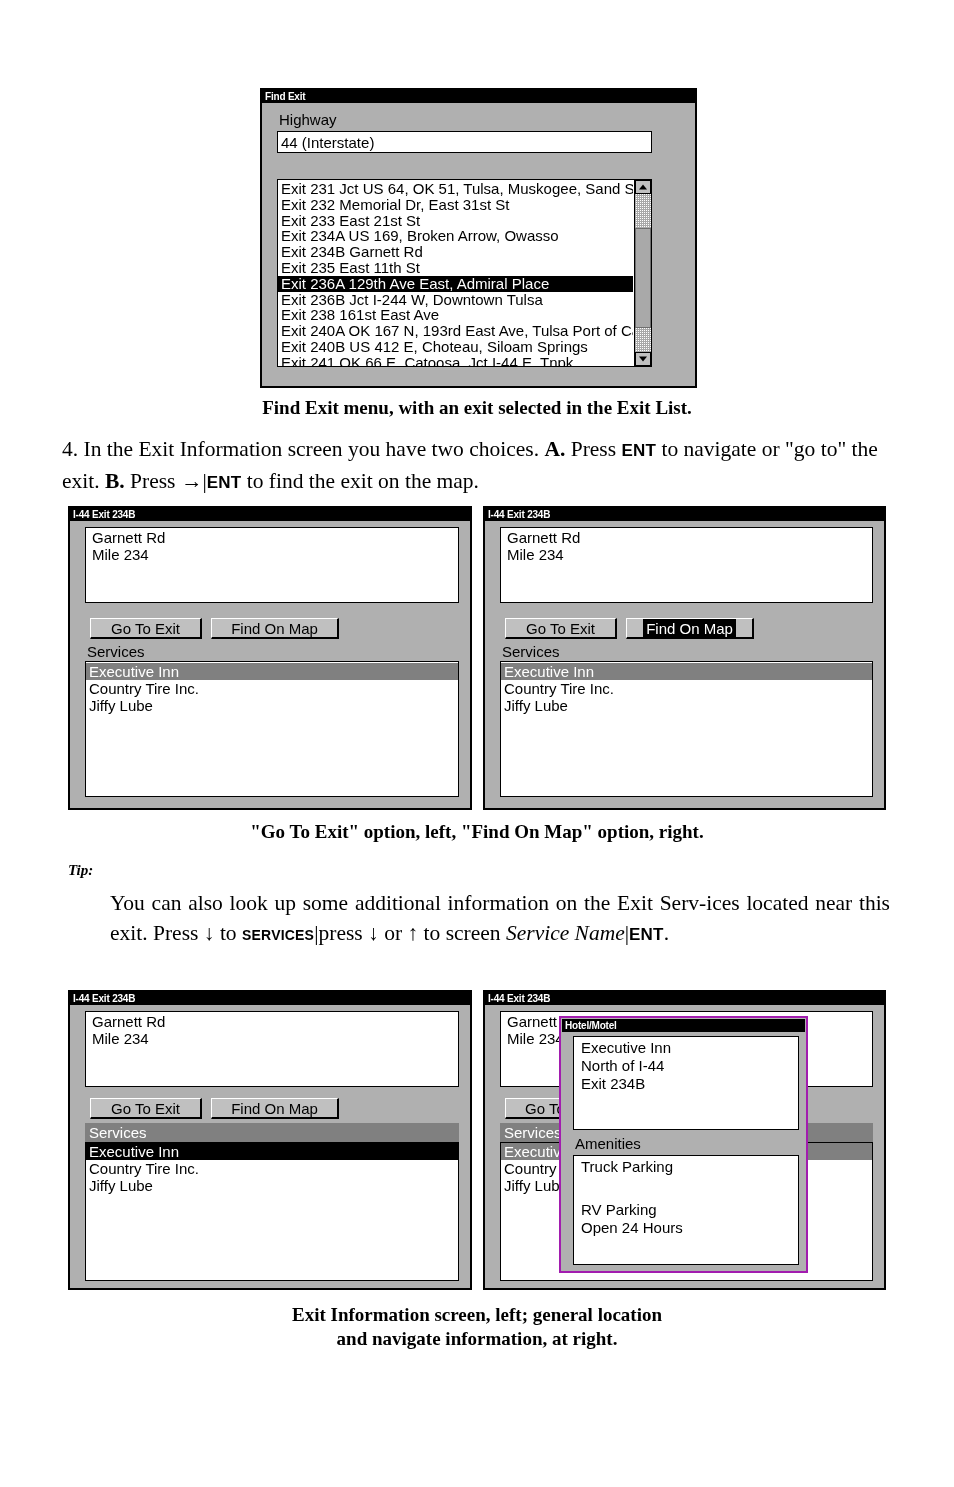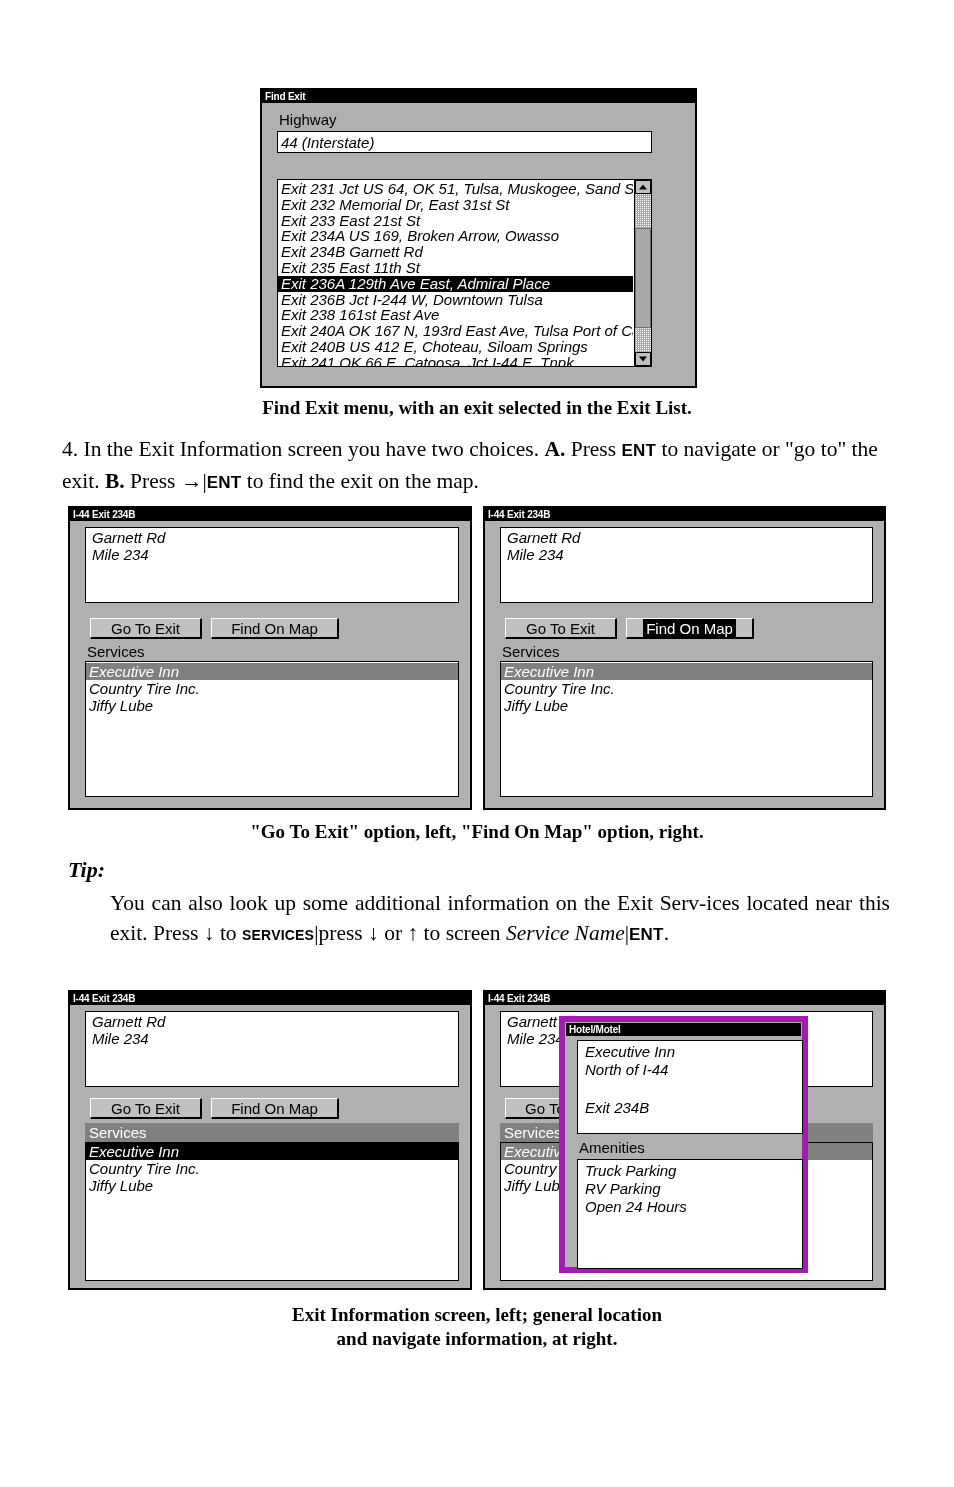--- a/index.html
+++ b/index.html
@@ -36,21 +36,20 @@
     letter-spacing: -0.2px;
     box-sizing: border-box;
     white-space: nowrap;
     overflow: hidden;
   }
   .panel-white {
     background: #ffffff;
     border: 1px solid #000000;
     box-sizing: border-box;
     overflow: hidden;
-    font-style: italic;
   }
   .lbl {
     font-size: 15px;
     line-height: 19px;
     color: #000000;
     white-space: nowrap;
   }
   .hdrbar {
     background: #808080;
     color: #ffffff;
@@ -151,21 +150,21 @@
     font-size: 17px;
     letter-spacing: .2px;
   }
   .sc-small { font-size: 14px; }
   .b { font-weight: bold; }
   .i { font-style: italic; }
   .tip-head {
     position: absolute;
     font-style: italic;
     font-weight: bold;
-    font-size: 22px;
+    font-size: 15px;
     line-height: 28px;
   }
 </style>
 </head>
 <body>
 
 <div class="device" id="find-exit" style="left:260px; top:88px; width:437px; height:300px;">
 
   <div class="titlebar">Find Exit</div>
 
@@ -321,38 +320,38 @@
 
   <div class="panel-white" style="position:absolute; left:15px; top:150px; width:373px; height:139px;">
     <div id="ssr-svc">
         <div class="listrow sel-gray" style="line-height: 17px;">Executive</div>
         <div class="listrow" style="line-height: 17px;">Country T</div>
         <div class="listrow" style="line-height: 17px;">Jiffy Lube</div>
       </div>
   </div>
 
   <div style="position:absolute; left:74px; top:24px; width:249px; height:257px;
-              background:#b0b0b0; border:6px solid #a21caf; box-sizing:border-box;">
+              background:#b0b0b0; border:2px solid #a21caf; box-sizing:border-box;">
 
     <div class="titlebar" style="margin:1px 1px 0 1px;">Hotel/Motel</div>
 
     <div class="panel-white" style="position:absolute; left:12px; top:18px; width:226px; height:94px;">
       <div id="popup-detail" style="padding:2px 0 0 4px;">
           <div class="listrow" style="line-height: 18px;">Executive Inn</div>
           <div class="listrow" style="line-height: 18px;">North of I-44</div>
-          <div class="listrow" style="line-height: 18px; margin-top: 20px;">Exit 234B</div>
+          <div class="listrow" style="line-height: 18px;">Exit 234B</div>
         </div>
     </div>
 
     <div class="lbl" style="position:absolute; left:14px; top:116px;">Amenities</div>
 
     <div class="panel-white" style="position:absolute; left:12px; top:137px; width:226px; height:110px;">
       <div id="popup-amen" style="padding:2px 0 0 4px;">
           <div class="listrow" style="line-height: 18px;">Truck Parking</div>
-          <div class="listrow" style="line-height: 18px;">RV Parking</div>
+          <div class="listrow" style="line-height: 18px; margin-top: 25px;">RV Parking</div>
           <div class="listrow" style="line-height: 18px;">Open 24 Hours</div>
         </div>
     </div>
   </div>
 </div>
 
 <div class="caption" style="top:1303px;">Exit Information screen, left; general location</div>
 <div class="caption" style="top:1327px;">and navigate information, at right.</div>
 
 </body></html>

